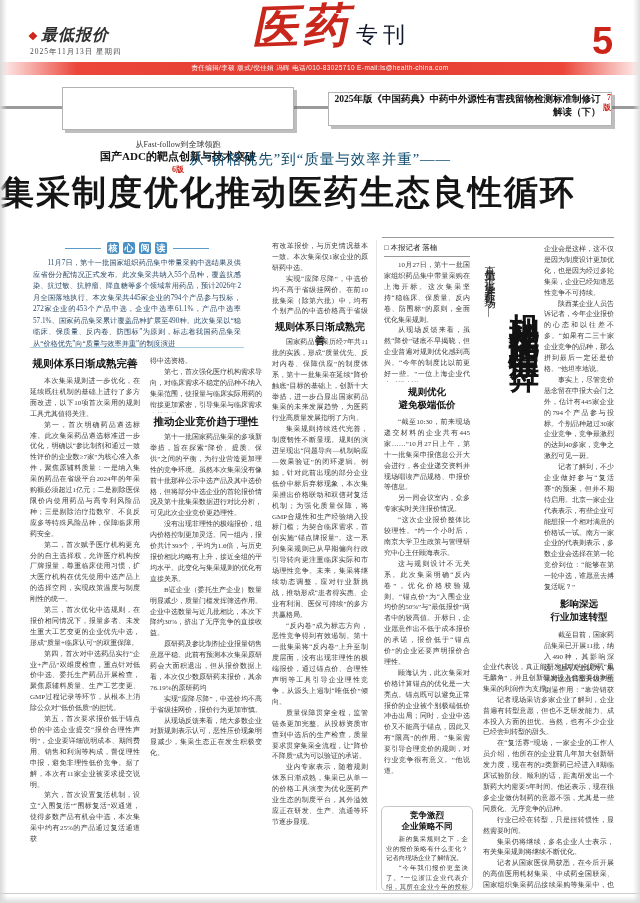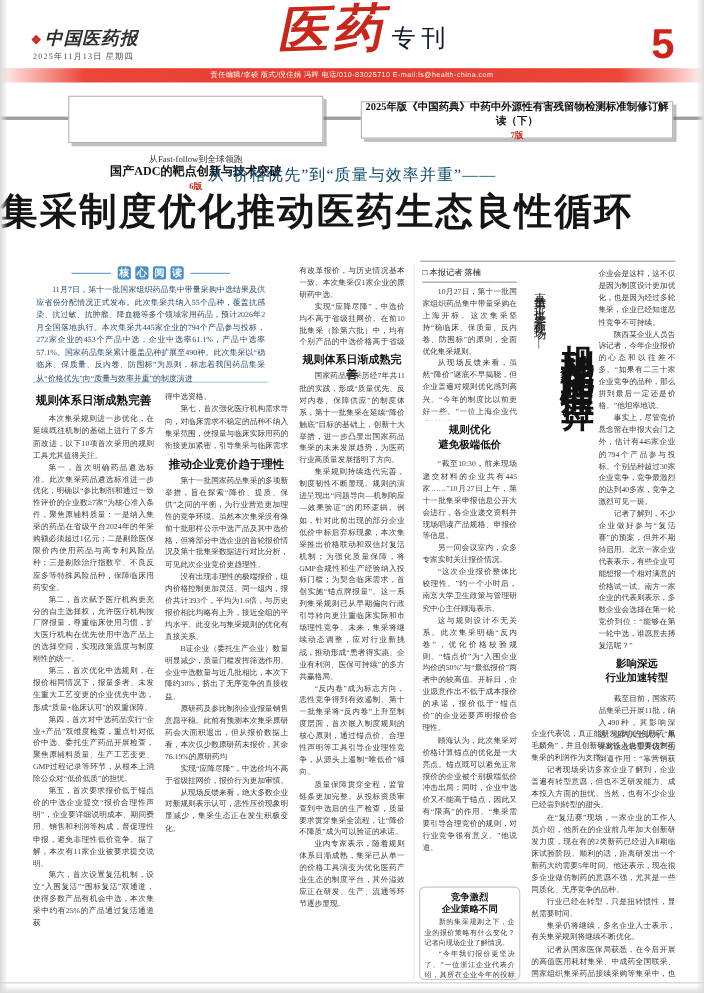--- a/index.html
+++ b/index.html
@@ -19,21 +19,21 @@
             background:linear-gradient(90deg,#fdf1f0 0%,#ec463a 12%,#e23a2e 50%,#ec463a 88%,#fdf1f0 100%);
             display:flex;align-items:center;justify-content:center;}
   .staffbar span{color:#fff;font-size:6.5px;font-family:"Liberation Sans",sans-serif;letter-spacing:.4px;}
   
   .teaser-rule{left:0;top:106px;width:640px;height:3px;background:#9b9b9b;}
   .teaser{background:#fff;border:1px solid #b3b3b3;box-shadow:3px 3px 0 rgba(110,110,110,.45);
           text-align:center;box-sizing:border-box;}
   .t1{left:62px;top:87px;width:232px;height:43px;padding-top:3px;}
   .t1 .k{font-size:8px;color:#333;margin-top:48px;}
   .t1 .t{font-size:11px;font-weight:bold;color:#111;line-height:1.25;}
-  .t2{left:328px;top:92px;width:284px;height:34px;display:flex;flex-direction:column;justify-content:center;}
+  .t2{left:328px;top:92px;width:284px;height:34px;display:flex;flex-direction:row;justify-content:center;text-align:right;}
   .t2 .t{font-size:9.5px;font-weight:bold;color:#111;}
   .pg{font-size:8px;font-weight:bold;color:#cc2418;}
   
   .kicker{left:0;top:150px;width:640px;text-align:center;font-size:14.5px;color:#0c4a6e;letter-spacing:1px;}
   .headline{left:0;top:170px;width:640px;text-align:left;font-size:34px;font-weight:900;
             color:#151515;letter-spacing:2px;}
   
   .core{left:30px;top:240px;width:214px;height:108px;border-bottom:1px solid #a9cce3;box-sizing:border-box;}
   .core-head{display:flex;align-items:center;justify-content:center;margin:2px 0 4px;}
   .core-line{width:36px;height:1px;background:#5b9bc9;margin:0 4px;}
@@ -76,21 +76,21 @@
   .edge-l{left:0;top:0;width:7px;height:903px;background:linear-gradient(90deg,#d9d9d9,rgba(255,255,255,0));}
   .edge-r{left:633px;top:0;width:7px;height:903px;background:linear-gradient(270deg,#dedede,rgba(255,255,255,0));}
   .edge-b{left:0;top:896px;width:640px;height:7px;background:linear-gradient(0deg,#dcdcdc,rgba(255,255,255,0));}
 </style>
 </head>
 <body>
 
 <div class="page">
 
   <div class="abs logo">
-    <span class="mark">❖</span><span>中国医药报</span>
+    <span class="mark">❖</span><span>最低报价</span>
   </div>
   <div class="abs dateline">2025年11月13日 星期四</div>
   <div class="abs title-main">医药</div>
   <div class="abs title-sub">专刊</div>
   <div class="abs page-num">5</div>
   <div class="abs staffbar">
     <span>责任编辑/李硕  版式/倪佳娟 冯晖  电话/010-83025710  E-mail:ls@health-china.com</span>
   </div>
 
   <div class="abs teaser-rule"></div>
@@ -145,21 +145,21 @@
   </div>
 
   <div class="col c-c1">
     <p class="para" style="text-indent:0">有改革报价，与历史情况基本一致。本次集采仅1家企业的原研药中选。</p>
     <p class="para">实现“应降尽降”，中选价均不高于省级挂网价。在前10批集采（除第六批）中，均有个别产品的中选价格高于省级挂网最低价的情况，本次集采未出现此类情况。</p>
   </div>
   <div class="chead h-c">规则体系日渐成熟完善</div>
   <div class="col c-c2">
     <p class="para">国家药品集采历经7年共11批的实践，形成“质量优先、反对内卷、保障供应”的制度体系，第十一批集采在延续“降价触底”目标的基础上，创新十大举措，进一步凸显出国家药品集采的未来发展趋势，为医药行业高质量发展指明了方向。</p>
     <p class="para">集采规则持续迭代完善，制度韧性不断显现。规则的演进呈现出“问题导向—机制响应—效果验证”的闭环逻辑。例如，针对此前出现的部分企业低价中标后弃标现象，本次集采推出价格联动和双信封复活机制；为强化质量保障，将GMP合规性和生产经验纳入投标门槛；为契合临床需求，首创实施“锚点牌报量”。这一系列集采规则已从早期偏向行政引导转向更注重临床实际和市场理性竞争。未来，集采将继续动态调整，应对行业新挑战，推动形成“患者得实惠、企业有利润、医保可持续”的多方共赢格局。</p>
-    <p class="para">“反内卷”成为标志方向，恶性竞争得到有效遏制。第十一批集采将“反内卷”上升至制度层面，首次嵌入制度规则的核心原则，通过锚点价、合理性声明等工具引导企业理性竞争，从源头上遏制“唯低价”倾向。</p>
+    <p class="para">“反内卷”成为标志方向，恶性竞争得到有效遏制。第十一批集采将“反内卷”上升至制度层面，没有出现非理性的极端报价，通过锚点价、合理性声明等工具引导企业理性竞争，从源头上遏制“唯低价”倾向。</p>
     <p class="para">质量保障贯穿全程，监管链条更加完整。从投标资质审查到中选后的生产检查，质量要求贯穿集采全流程，让“降价不降质”成为可以验证的承诺。</p>
     <p class="para">业内专家表示，随着规则体系日渐成熟，集采已从单一的价格工具演变为优化医药产业生态的制度平台，其外溢效应正在研发、生产、流通等环节逐步显现。</p>
   </div>
 
   <div class="abs f-topline"></div>
   <div class="abs v-div"></div>
   <div class="abs byline">□ 本报记者  落楠</div>
 
   <div class="col c-d1">
     <p class="para">10月27日，第十一批国家组织药品集中带量采购在上海开标。这次集采坚持“稳临床、保质量、反内卷、防围标”的原则，全面优化集采规则。</p>

